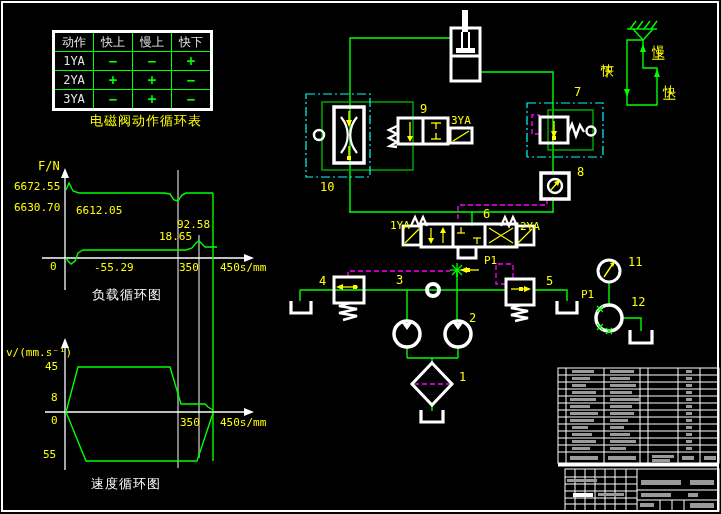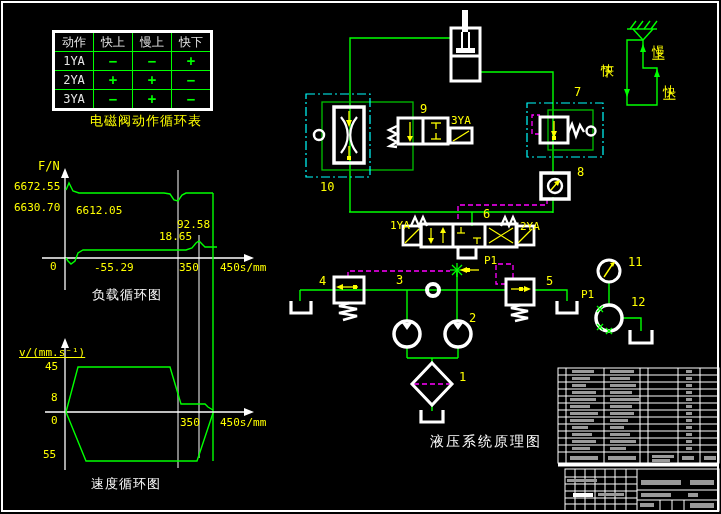--- a/index.html
+++ b/index.html
@@ -376,21 +376,21 @@
   <div class="lbl" style="left:14px;top:202px;">6630.70</div>
   <div class="lbl" style="left:76px;top:176px;margin-top:29px;">6612.05</div>
   <div class="lbl" style="left:113px;top:231px;margin-left:46px;">18.65</div>
   <div class="lbl" style="left:177px;top:219px;">92.58</div>
   <div class="lbl" style="left:50px;top:261px;">0</div>
   <div class="lbl" style="left:70px;top:262px;margin-left:24px;">-55.29</div>
   <div class="lbl" style="left:179px;top:262px;">350</div>
   <div class="lbl" style="left:220px;top:262px;">450s/mm</div>
   <div class="lbl w big" style="left:92px;top:288px;">负载循环图</div>
 
-  <div class="lbl" style="left:19px;top:347px;text-decoration:underline;">v/(mm.s⁻¹)</div>
+  <div class="lbl" style="left:6px;top:347px;">v/(mm.s⁻¹)</div>
   <div class="lbl" style="left:45px;top:361px;">45</div>
   <div class="lbl" style="left:51px;top:392px;">8</div>
   <div class="lbl" style="left:51px;top:415px;">0</div>
   <div class="lbl" style="left:43px;top:449px;">55</div>
   <div class="lbl" style="left:180px;top:417px;">350</div>
   <div class="lbl" style="left:220px;top:417px;">450s/mm</div>
   <div class="lbl w big" style="left:91px;top:477px;">速度循环图</div>
 
   <div class="lbl vert" style="left:601px;top:53px;">快下</div>
   <div class="lbl vert" style="left:652px;top:34px;">慢上</div>
@@ -406,15 +406,14 @@
   <div class="lbl" style="left:520px;top:221px;">2YA</div>
   <div class="lbl" style="left:484px;top:255px;">P1</div>
   <div class="lbl" style="left:319px;top:275px;font-size:12px;">4</div>
   <div class="lbl" style="left:396px;top:274px;font-size:12px;">3</div>
   <div class="lbl" style="left:546px;top:275px;font-size:12px;">5</div>
   <div class="lbl" style="left:469px;top:312px;font-size:12px;">2</div>
   <div class="lbl" style="left:459px;top:371px;font-size:12px;">1</div>
   <div class="lbl" style="left:628px;top:256px;font-size:12px;">11</div>
   <div class="lbl" style="left:631px;top:296px;font-size:12px;">12</div>
   <div class="lbl" style="left:581px;top:289px;">P1</div>
-  <div class="lbl w t14" style="left:430px;top:434px;">液压系统原理图</div>
 
 </div>
 
 </body></html>

